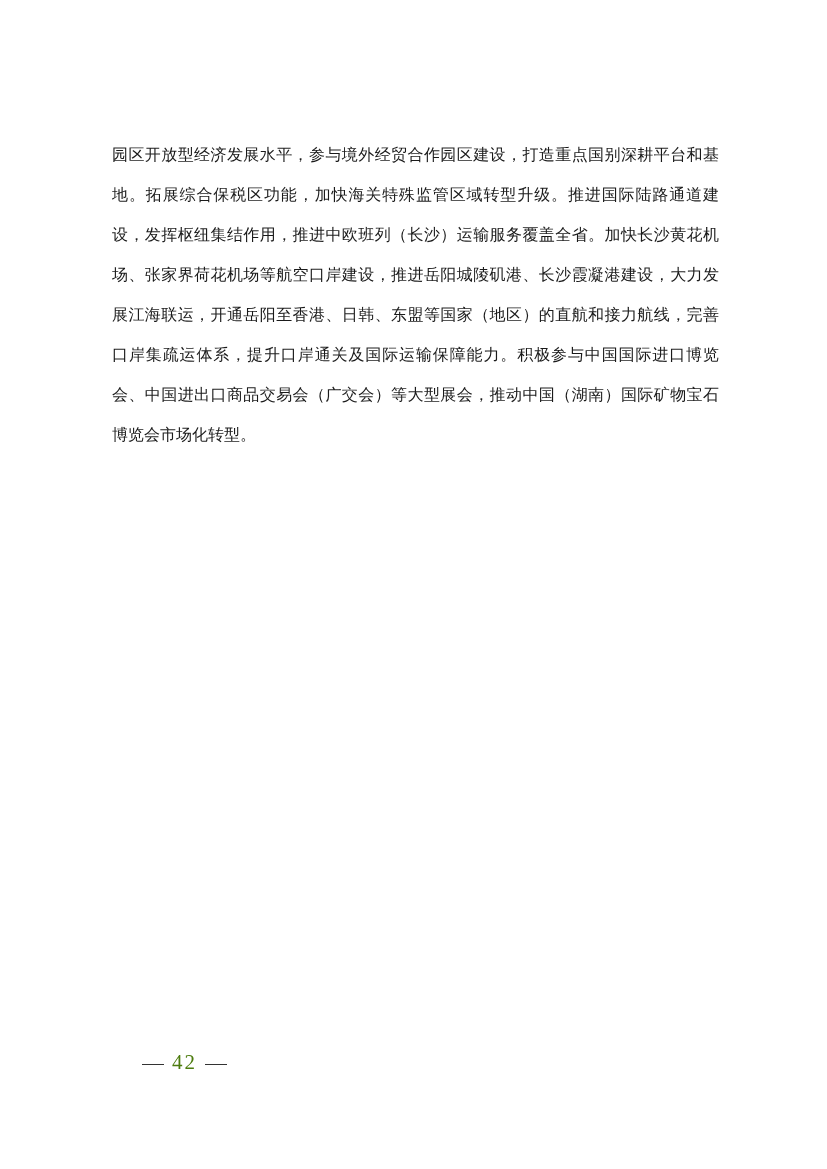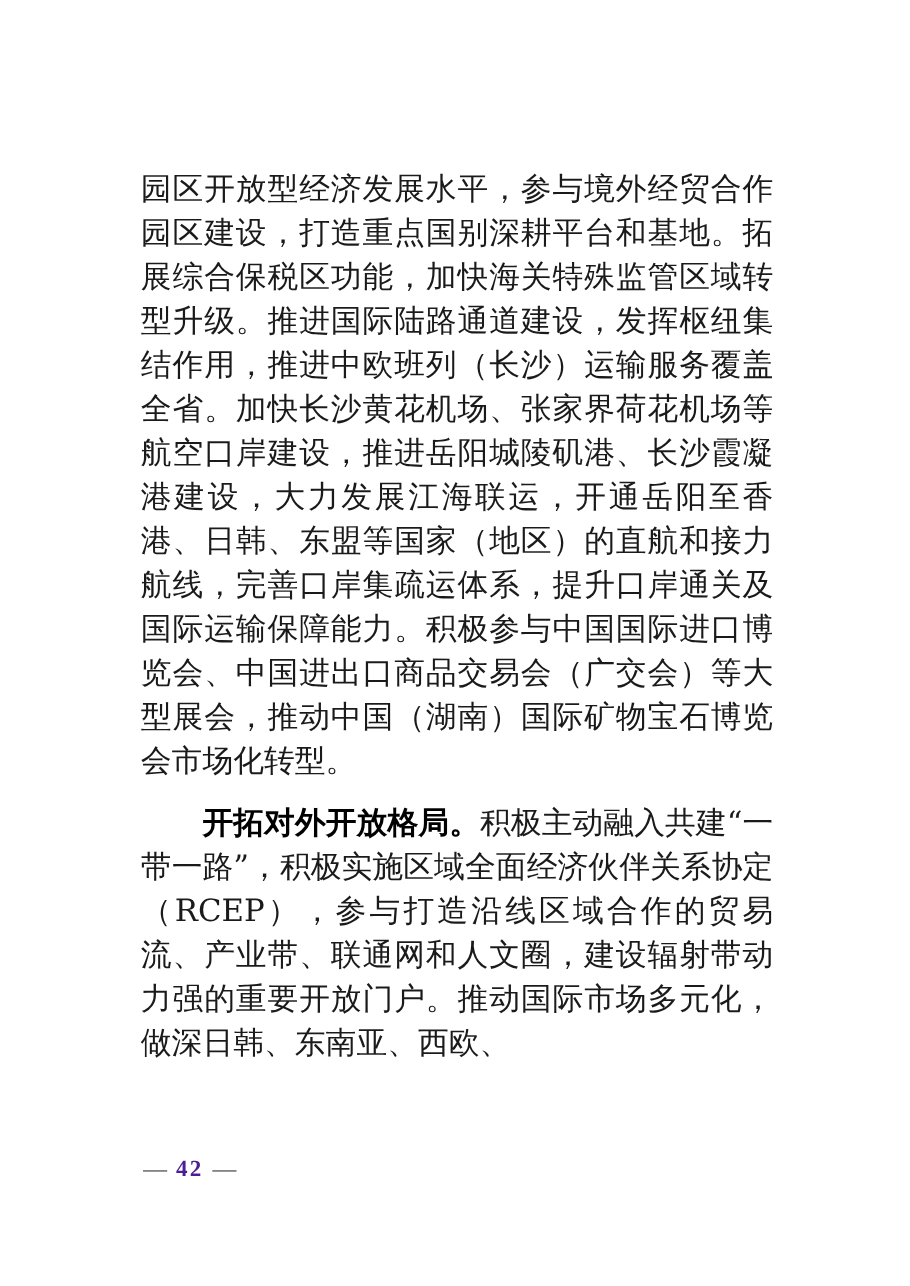--- a/index.html
+++ b/index.html
@@ -15,61 +15,58 @@
     font-family: "DejaVu Serif", "Liberation Serif", serif;
     color: #1a1a1a;
   }
   .page-body {
     position: absolute;
     left: 112px;
     top: 136px;
     width: 607px;
   }
   .para {
-    margin: 16px;
-    font-size: 28px;
+    margin: 0;
+    font-size: 16px;
     line-height: 40px;
     letter-spacing: 0;
     text-align: justify;
     text-justify: inter-character;
     word-break: break-all;
+    font-family: Liberation Mono, monospace;
   }
   .para.indent {
     text-indent: 2em;
   }
   .lead {
     font-weight: bold;
     color: #000;
   }
   .page-number {
     position: absolute;
-    left: 122px;
+    left: 134px;
     top: 1050px;
     font-family: "Liberation Serif", "DejaVu Serif", serif;
     font-size: 21px;
-    color: #4c1d95;
+    color: #4d7c0f;
     letter-spacing: 2px;
-    font-weight: bold;
   }
   .page-number .dash {
     display: inline-block;
     width: 22px;
     height: 1px;
     background: #333;
     vertical-align: middle;
     margin: 0 8px;
   }
 </style>
 </head>
 <body>
 
 <main class="page-body">
   <p class="para">
     <span>园区开放型经济发展水平，参与境外经贸合作园区建设，打造重点国别深耕平台和基地。拓展综合保税区功能，加快海关特殊监管区域转型升级。推进国际陆路通道建设，发挥枢纽集结作用，推进中欧班列（长沙）运输服务覆盖全省。加快长沙黄花机场、张家界荷花机场等航空口岸建设，推进岳阳城陵矶港、长沙霞凝港建设，大力发展江海联运，开通岳阳至香港、日韩、东盟等国家（地区）的直航和接力航线，完善口岸集疏运体系，提升口岸通关及国际运输保障能力。积极参与中国国际进口博览会、中国进出口商品交易会（广交会）等大型展会，推动中国（湖南）国际矿物宝石博览会市场化转型。</span>
   </p>
-  <p class="para indent">
-    <span class="lead">开拓对外开放格局。</span><span>积极主动融入共建“一带一路”，积极实施区域全面经济伙伴关系协定（RCEP），参与打造沿线区域合作的贸易流、产业带、联通网和人文圈，建设辐射带动力强的重要开放门户。推动国际市场多元化，做深日韩、东南亚、西欧、</span>
-  </p>
 </main>
 
 <footer class="page-number">
   <span class="dash"></span><span>42</span><span class="dash"></span>
 </footer>
 
 </body></html>

